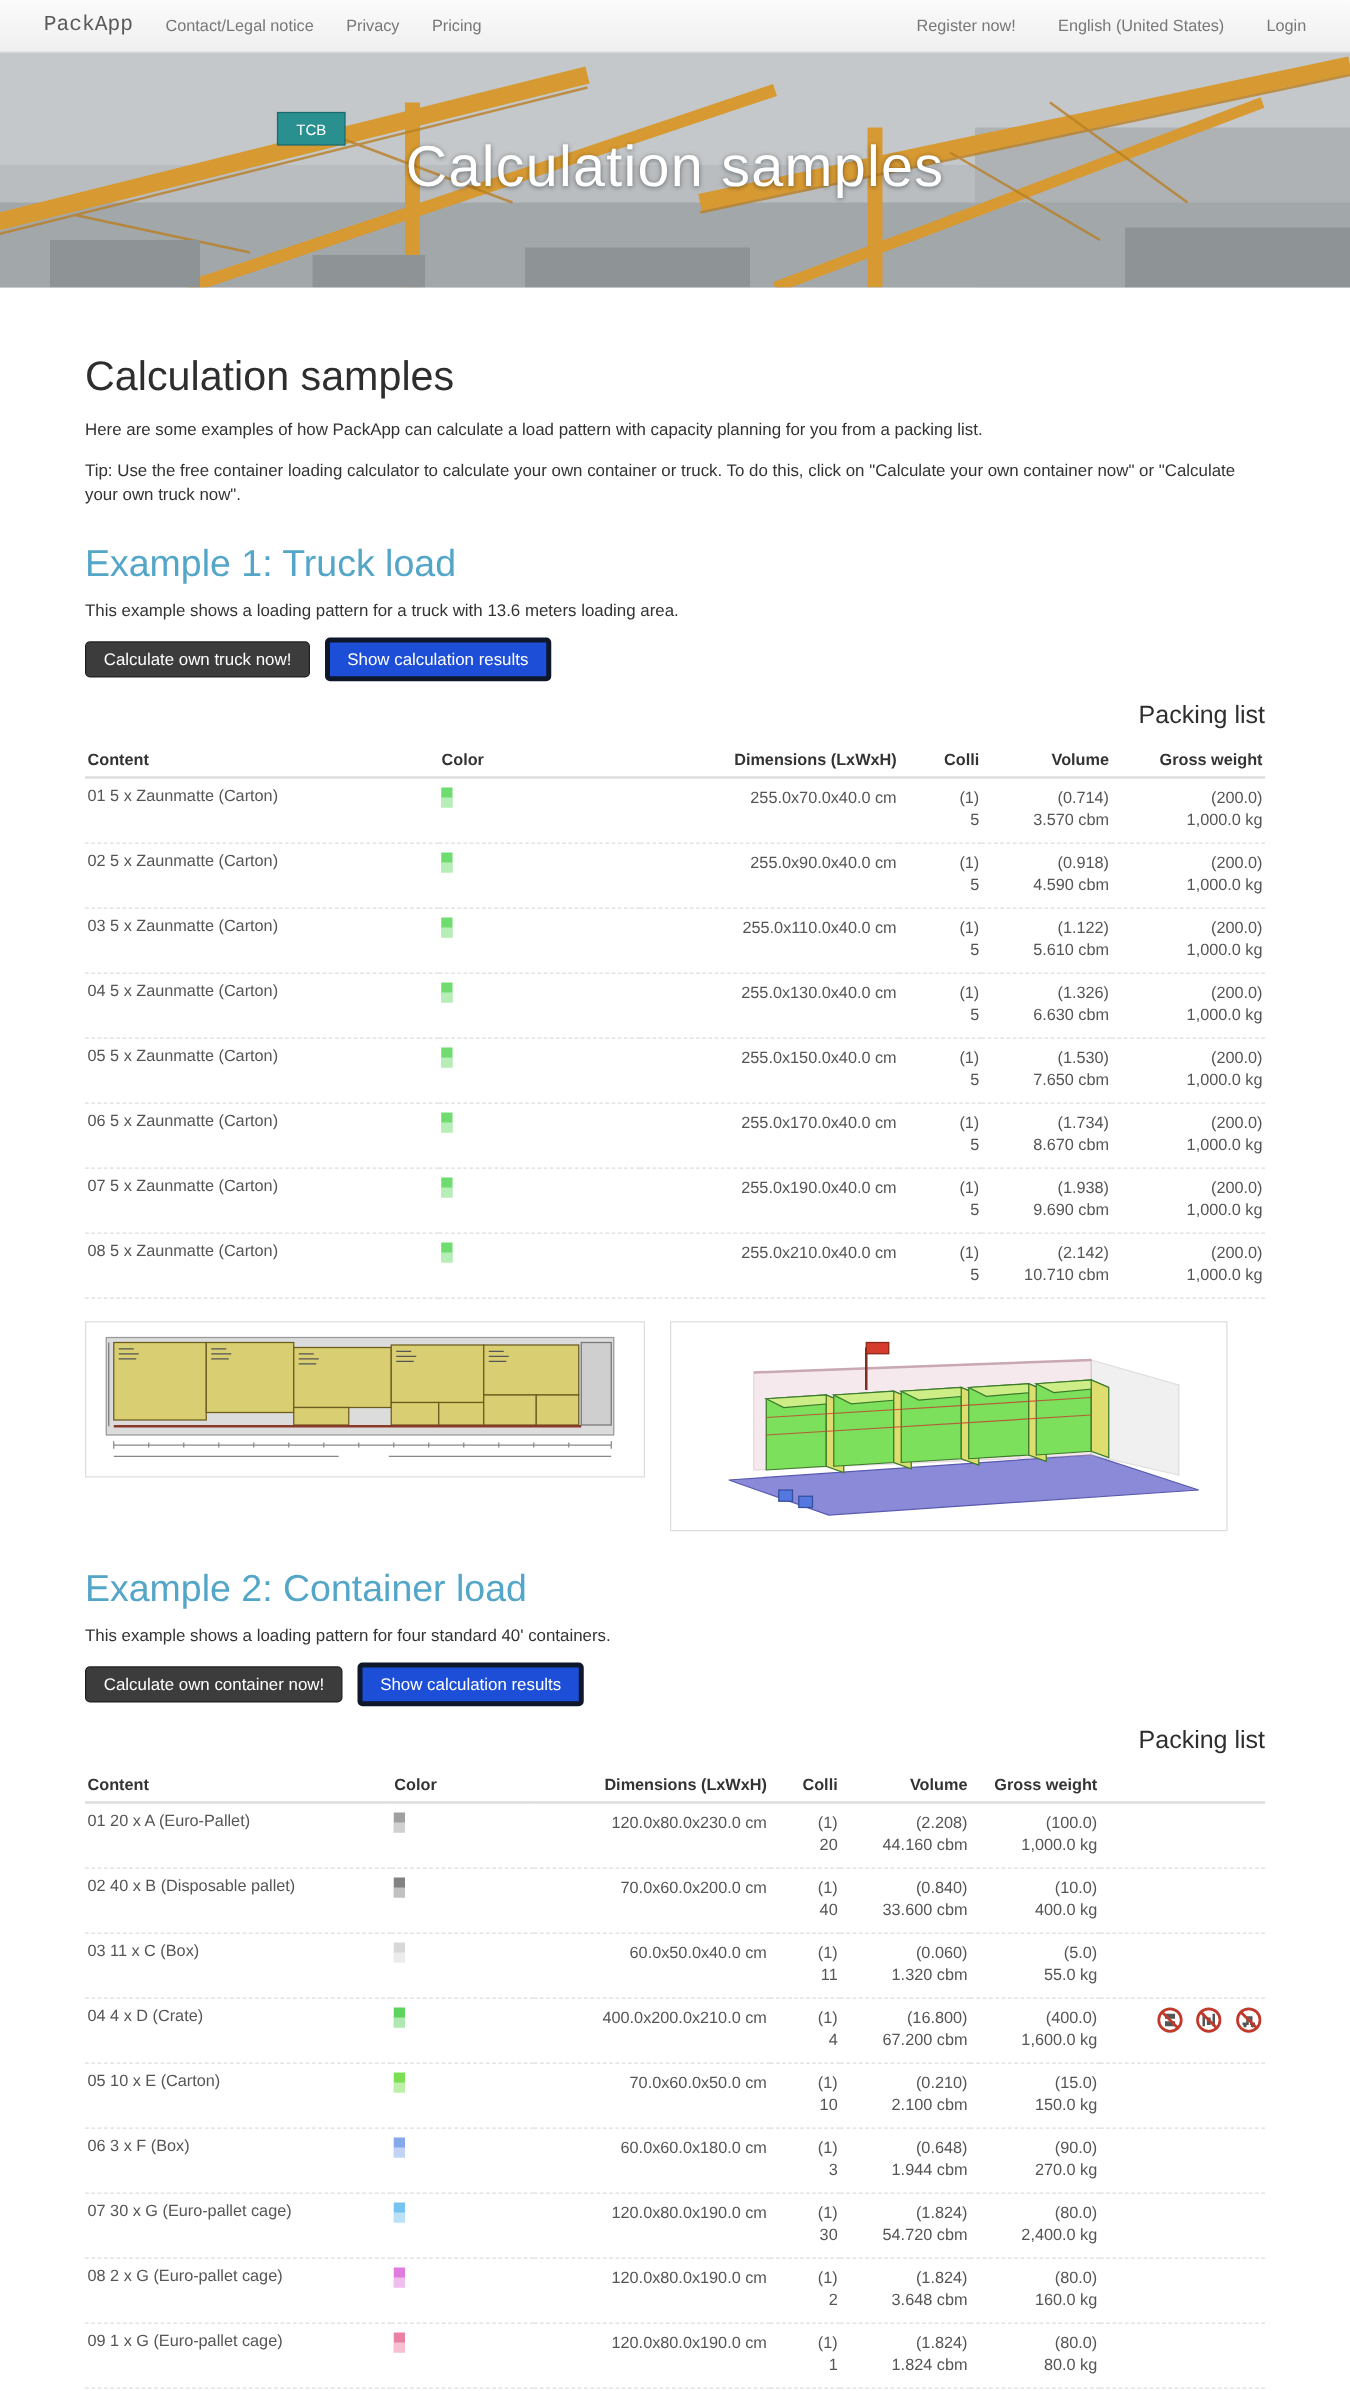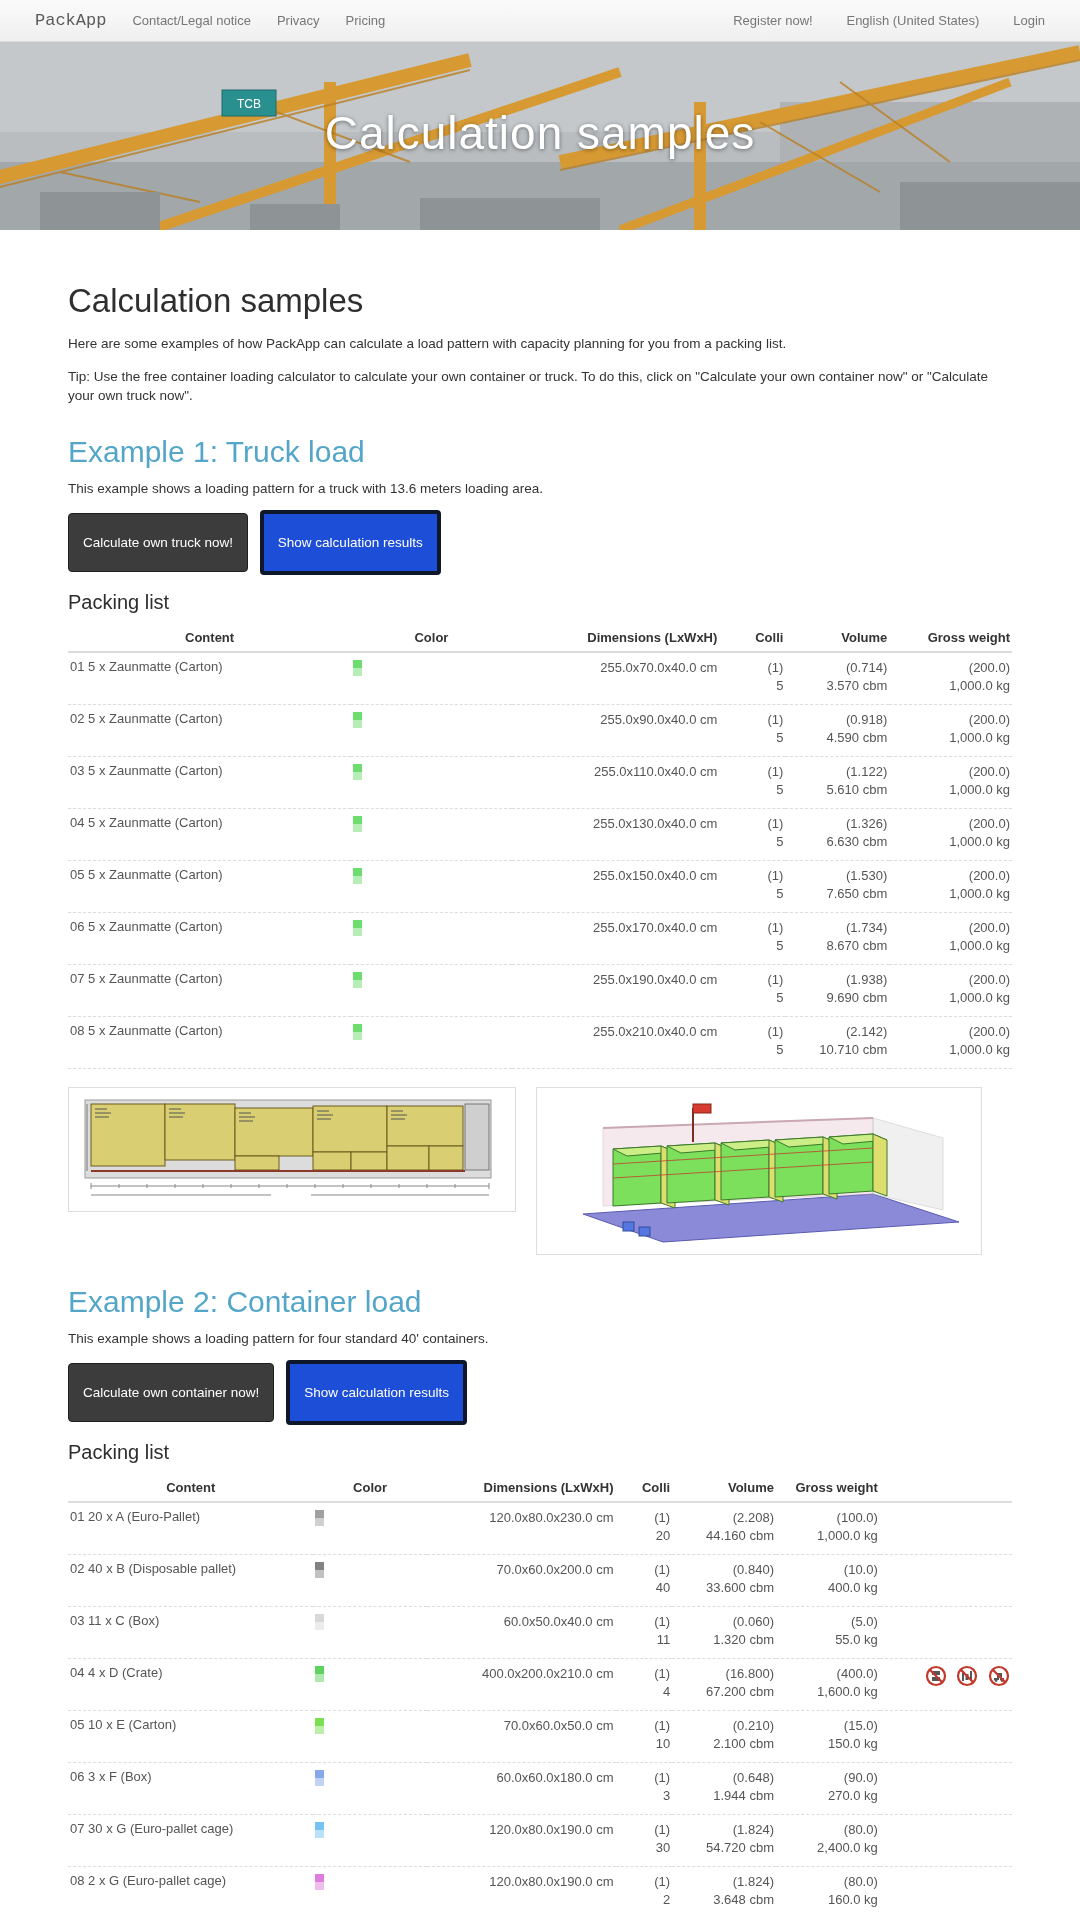--- a/index.html
+++ b/index.html
@@ -21,27 +21,27 @@
   .hero svg { position:absolute; left:0; top:0; }
   .hero-title { position:absolute; width:100%; top:50%; transform:translateY(-56%); text-align:center;
     color:#fff; font-size:46px; font-weight:300; letter-spacing:1px; text-shadow:0 1px 4px rgba(0,0,0,.45); }
   
   .container { width:944px; margin:0 auto; }
   h1.page-h1 { font-size:33px; font-weight:500; margin:52px 0 14px; color:#2e2e2e; }
   p.lead-p { margin:12px 0 14px; line-height:19px; color:#333; }
   h2.example-h2 { font-size:30px; font-weight:400; color:#54a6c9; margin:30px 0 12px; }
   .example-desc { margin:0 0 14px; color:#333; }
   .btn-row { margin:0 0 16px; }
-  .btn { display:inline-block; border-radius:4px; padding:21px 14px; font-size:13.5px; cursor:pointer; }
+  .btn { display:inline-block; border-radius:4px; padding:6px 14px; font-size:13.5px; cursor:pointer; }
   .btn-dark { background:#3c3c3c; border:1px solid #1f1f1f; color:#fff; margin-right:8px; }
   .btn-blue { background:#1d4ed8; border:4px solid #0f172a; color:#fff; }
-  h3.packing-h3 { font-size:20px; font-weight:500; margin:6px 0 10px; color:#2e2e2e; }
+  h3.packing-h3 { font-size:20px; font-weight:500; margin:6px 0 10px; color:#2e2e2e;text-align:right; }
   
   table.packing { width:100%; border-collapse:collapse; font-size:13px; margin-bottom:18px; }
-  table.packing th { text-align:center; font-weight:bold; color:#333; padding:6px 2px; border-bottom:2px solid #ddd; }
+  table.packing th { text-align:left; font-weight:bold; color:#333; padding:6px 2px; border-bottom:2px solid #ddd; }
   table.packing th.num, table.packing td.num { text-align:right; }
   table.packing td { padding:6px 2px 9px; border-bottom:1px dashed #ddd; vertical-align:top; color:#555; }
   .l1,.l2 { line-height:18px; white-space:nowrap; }
   .swatch { display:inline-block; width:9px; height:16px; position:relative; vertical-align:middle; }
   .swatch::after { content:""; position:absolute; left:0; right:0; bottom:0; height:45%; background:rgba(255,255,255,.5); }
   td.c-icons { text-align:right; white-space:nowrap; }
   .restriction { display:inline-block; margin-left:6px; }
   
   .panel-row { display:flex; gap:20px; align-items:flex-start; margin:2px 0 26px; }
   .panel { border:1px solid #ddd; background:#fff; padding:6px; }

